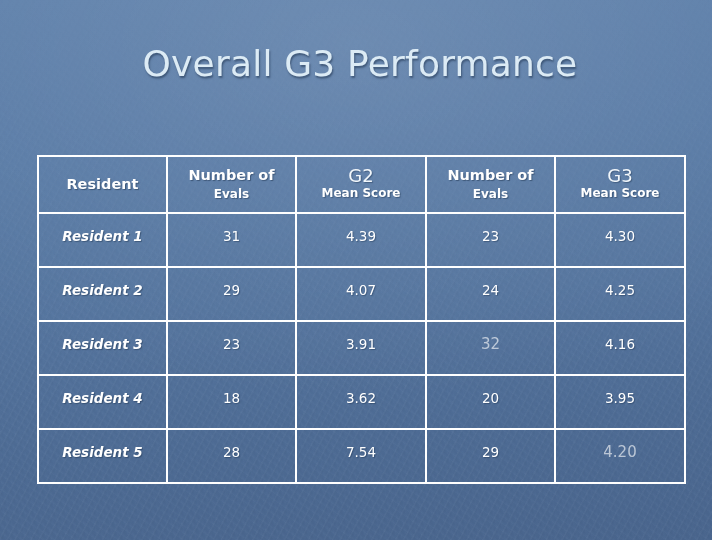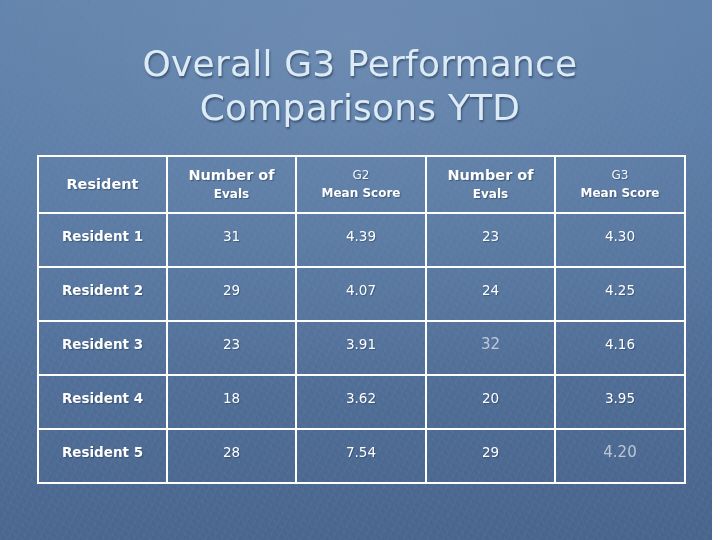--- a/index.html
+++ b/index.html
@@ -106,21 +106,21 @@
     font-family: "DejaVu Sans", sans-serif;
     font-size: 14.5px;
     font-weight: bold;
     line-height: 19px;
     color: #ffffff;
     text-shadow: 1px 1px 1px rgba(32,54,82,0.55);
   }
   .hdr-small {
     display: block;
     font-family: "DejaVu Sans", sans-serif;
-    font-size: 12px;
+    font-size: 18px;
     font-weight: normal;
     line-height: 17px;
     color: #f2f7fb;
     text-shadow: 1px 1px 1px rgba(32,54,82,0.45);
     text-align: center;
   }
   .hdr-sub {
     display: block;
     font-family: "DejaVu Sans", sans-serif;
     font-size: 12px;
@@ -131,20 +131,21 @@
   }
 
   tbody tr { height: 54px; }
 
   .cell-name {
     font-family: "DejaVu Sans", sans-serif;
     font-size: 13.5px;
     font-weight: bold;
     color: #ffffff;
     text-shadow: 1px 1px 1px rgba(32,54,82,0.5);
+    font-style: italic;
   }
   .cell-val {
     font-family: "DejaVu Sans", sans-serif;
     font-size: 13.5px;
     font-weight: normal;
     color: #ffffff;
     text-shadow: 1px 1px 1px rgba(32,54,82,0.45);
   }
   
   .cell-val.faint {
@@ -163,21 +164,20 @@
 </style>
 </head>
 <body>
 
 <div id="slide">
 
   <div id="texture"></div>
 
   <div id="title-block">
     <span class="title-line">Overall G3 Performance</span>
-    <span class="title-line">Comparisons YTD</span>
   </div>
 
   <table id="perf-table">
     <colgroup>
       <col class="c-resident">
       <col class="c-evals">
       <col class="c-score">
       <col class="c-evals">
       <col class="c-score">
     </colgroup>

